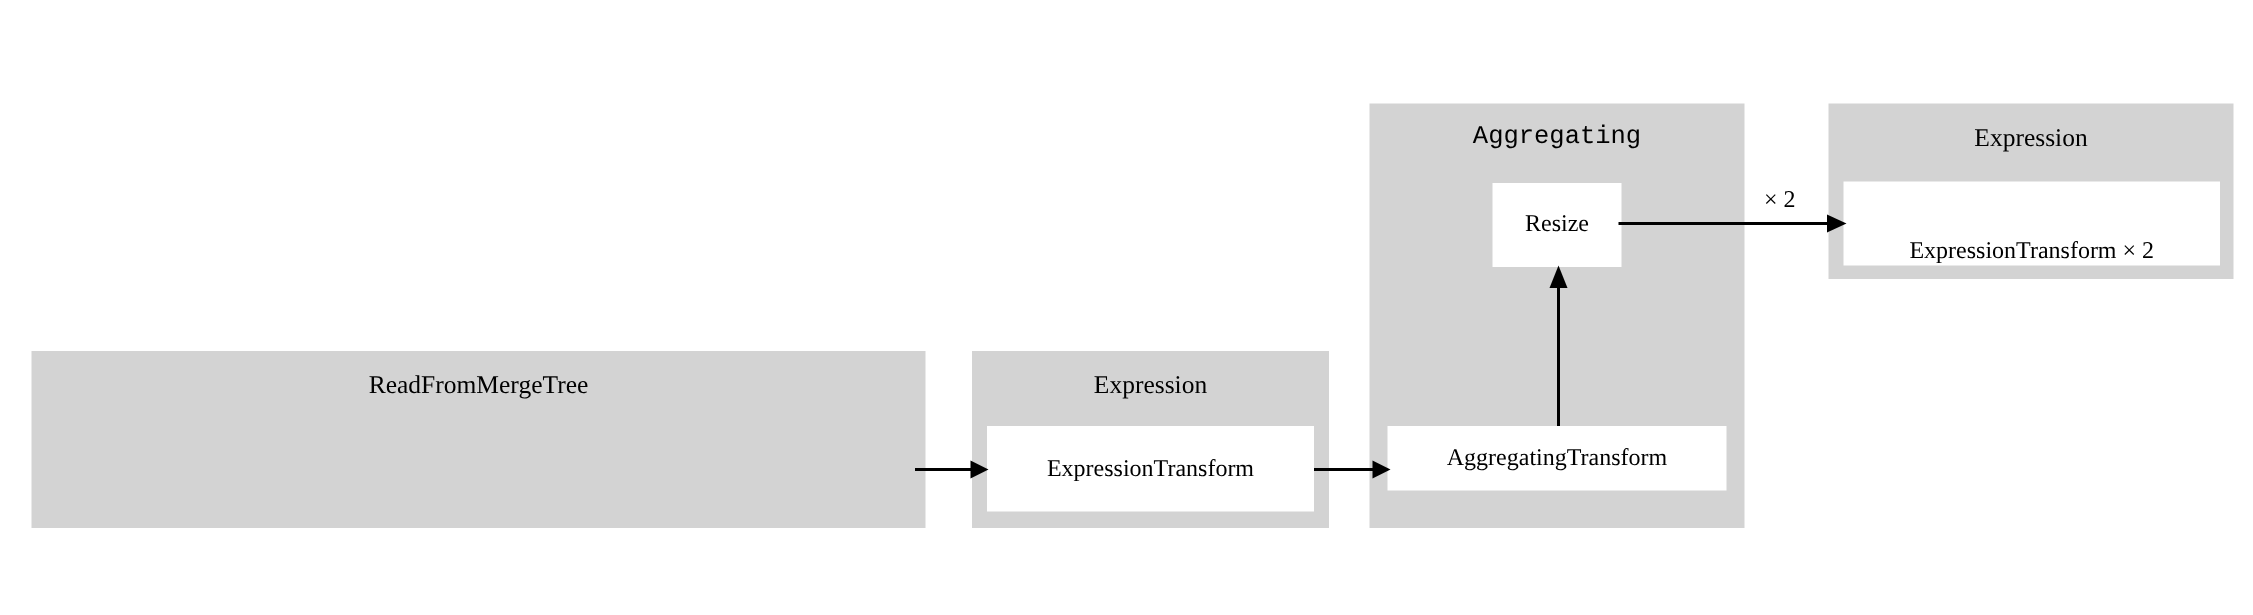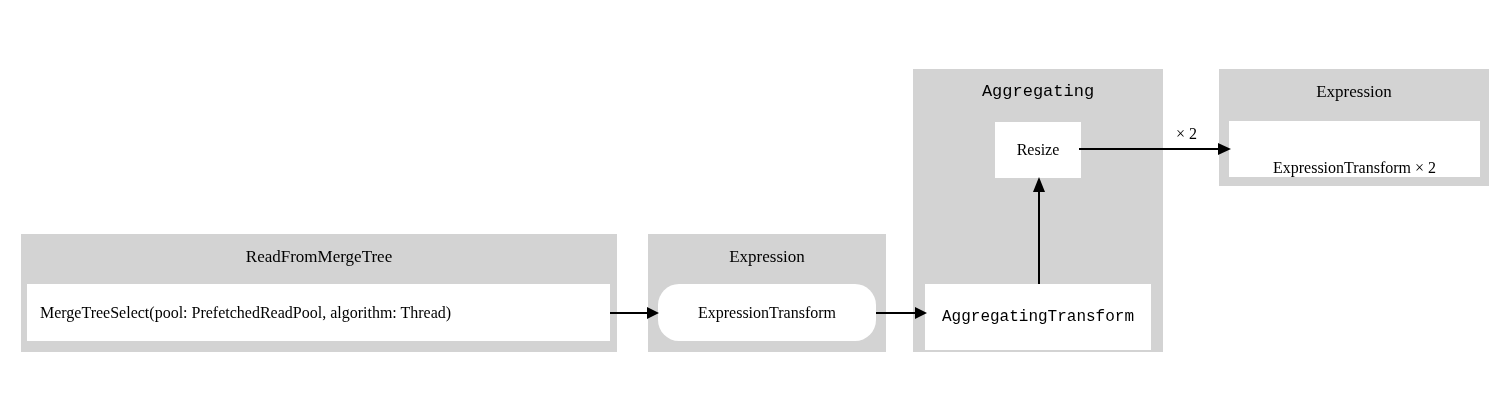--- a/index.html
+++ b/index.html
@@ -54,38 +54,35 @@
   }
 </style>
 </head>
 <body>
 
 <div id="canvas">
 
   <div class="cluster" style="left:21px; top:234px; width:596px; height:118px;">
     <div class="cluster-label" style="top:14px;">ReadFromMergeTree</div>
   </div>
-  <div class="node padleft" style="left:27px; top:284px; width:583px; height:57px;">
-    <span>MergeTreeSelect(pool: PrefetchedReadPool, algorithm: Thread)</span>
-  </div>
 
   <div class="cluster" style="left:648px; top:234px; width:238px; height:118px;">
     <div class="cluster-label" style="top:14px;">Expression</div>
   </div>
-  <div class="node center" style="left:658px; top:284px; width:218px; height:57px;border-radius:21px;">
+  <div class="node center" style="left:658px; top:284px; width:218px; height:57px;">
     <span>ExpressionTransform</span>
   </div>
 
   <div class="cluster" style="left:913px; top:69px; width:250px; height:283px;font-family:Liberation Mono, monospace;">
     <div class="cluster-label" style="top:14px;">Aggregating</div>
   </div>
   <div class="node center" style="left:995px; top:122px; width:86px; height:56px;">
     <span>Resize</span>
   </div>
-  <div class="node center" style="left:925px; top:284px; width:226px; height:66px;font-family:Liberation Mono, monospace;">
+  <div class="node center" style="left:925px; top:284px; width:226px; height:43px;">
     <span>AggregatingTransform</span>
   </div>
 
   <div class="cluster" style="left:1219px; top:69px; width:270px; height:117px;">
     <div class="cluster-label" style="top:14px;">Expression</div>
   </div>
   <div class="node center" style="left:1229px; top:121px; width:251px; height:56px;align-items:flex-end;">
     <span>ExpressionTransform × 2</span>
   </div>
 

